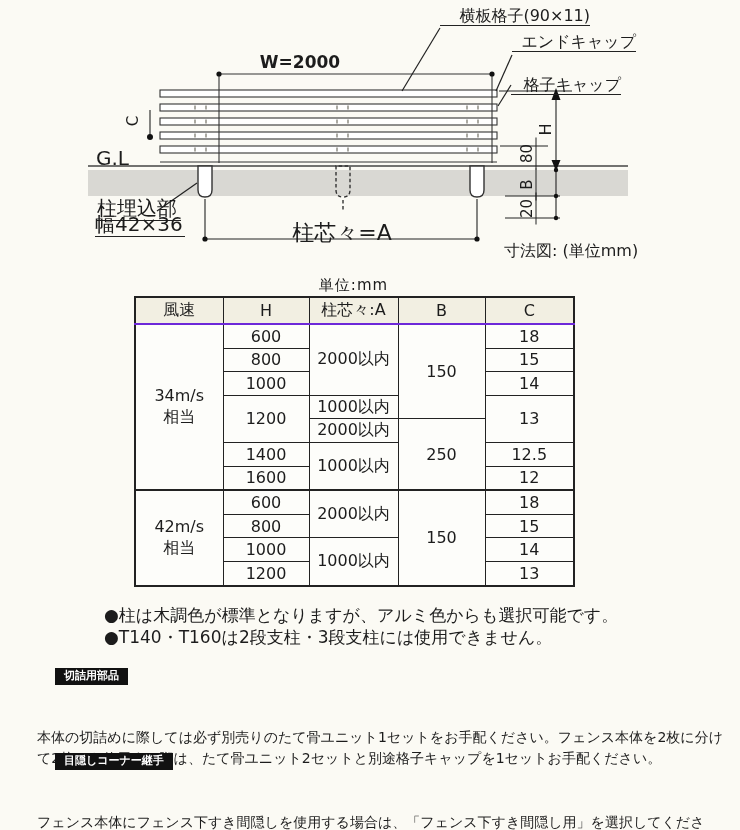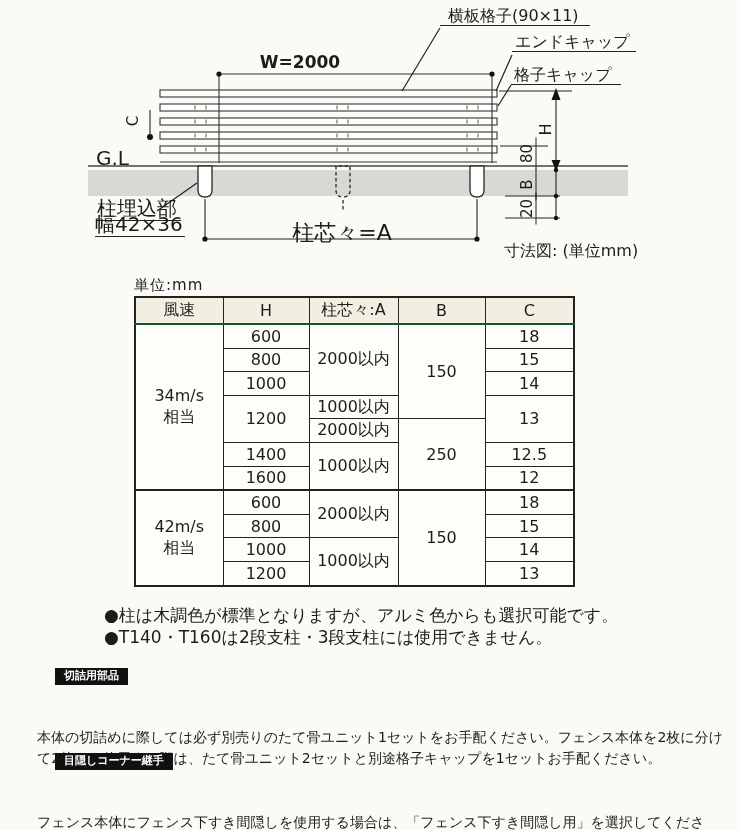--- a/index.html
+++ b/index.html
@@ -3,35 +3,35 @@
 <meta charset="utf-8">
 <style>
   html,body { margin:0; padding:0; }
   body { font-family:"DejaVu Sans", sans-serif; color:#1c1c1c; }
   .page { position:relative; width:740px; height:830px; background:#fbfaf4; overflow:hidden; }
 
   
   .diagram { position:absolute; left:0; top:0; width:740px; height:272px; }
   .diagram svg { position:absolute; left:0; top:0; }
   .dlabel { position:absolute; font-size:16px; line-height:1.15; white-space:nowrap; }
-  .leadered { border-bottom:1.5px solid #222; }
+  .leadered { border-bottom:1.5px solid #222;text-align:right; }
   .small { font-size:20px; }
   .rot { position:absolute; width:32px; text-align:center; font-size:15px;
          transform:rotate(-90deg); transform-origin:center; white-space:nowrap; }
   .rot.ul { border-bottom:1.2px solid #222; }
   .center { text-align:center; }
 
   
-  .unit-note { position:absolute; left:134px; top:276px; width:439px; text-align:left;
+  .unit-note { position:absolute; left:134px; top:276px; width:439px; text-align:center;
                font-size:15px; letter-spacing:1px; }
   table.spec { position:absolute; left:134px; top:296px; border-collapse:collapse;
                border:2px solid #222; background:#fdfdfa; table-layout:fixed; }
   table.spec th, table.spec td { border:1px solid #222; text-align:center; padding:0;
                font-size:16px; font-weight:normal; height:22.6px; }
-  table.spec th { background:#f2efe2; height:25px; border-bottom:2px solid #14532d; }
+  table.spec th { background:#f2efe2; height:25px; border-bottom:2px solid #6d28d9; }
   table.spec tr.grp td { border-top:2px solid #222; }
   td.wind { white-space:pre-line; line-height:1.3; }
 
   
   .notes { position:absolute; left:104px; top:604px; font-size:17px; line-height:22px; }
 
   
   .section { position:absolute; left:37px; width:695px; }
   .sec1 { top:664px; }
   .sec2 { top:749px; }
@@ -116,21 +116,21 @@
         <line x1="205" y1="199" x2="205" y2="239"></line>
         <line x1="477" y1="199" x2="477" y2="239"></line>
         <line x1="205" y1="239" x2="477" y2="239"></line>
         <circle cx="205" cy="239" r="2.6" stroke="none"></circle>
         <circle cx="477" cy="239" r="2.6" stroke="none"></circle>
       </g>
     </svg>
 
     <div class="dlabel leadered" style="left:440px; top:7px; width:150px; text-indent:8px;">横板格子(90×11)</div>
     <div class="dlabel leadered" style="left:512px; top:33px; width:124px; text-indent:3px;">エンドキャップ</div>
-    <div class="dlabel leadered" style="left:511px; top:66px; width:110px; text-indent:3px;">格子キャップ</div>
+    <div class="dlabel leadered" style="left:511px; top:76px; width:110px; text-indent:3px;">格子キャップ</div>
 
     <div class="dlabel center" style="left:250px; top:53px; width:100px; font-size:17px;font-weight:bold;">W=2000</div>
 
     <div class="dlabel small" style="left:96px; top:147px;">G.L</div>
 
     <div class="rot" style="left:117px; top:112px;">C</div>
     <div class="rot" style="left:529px; top:120px; font-size:16px;">H</div>
     <div class="rot ul" style="left:511px; top:144px;">80</div>
     <div class="rot ul" style="left:511px; top:175px;">B</div>
     <div class="rot ul" style="left:511px; top:199px;">20</div>

